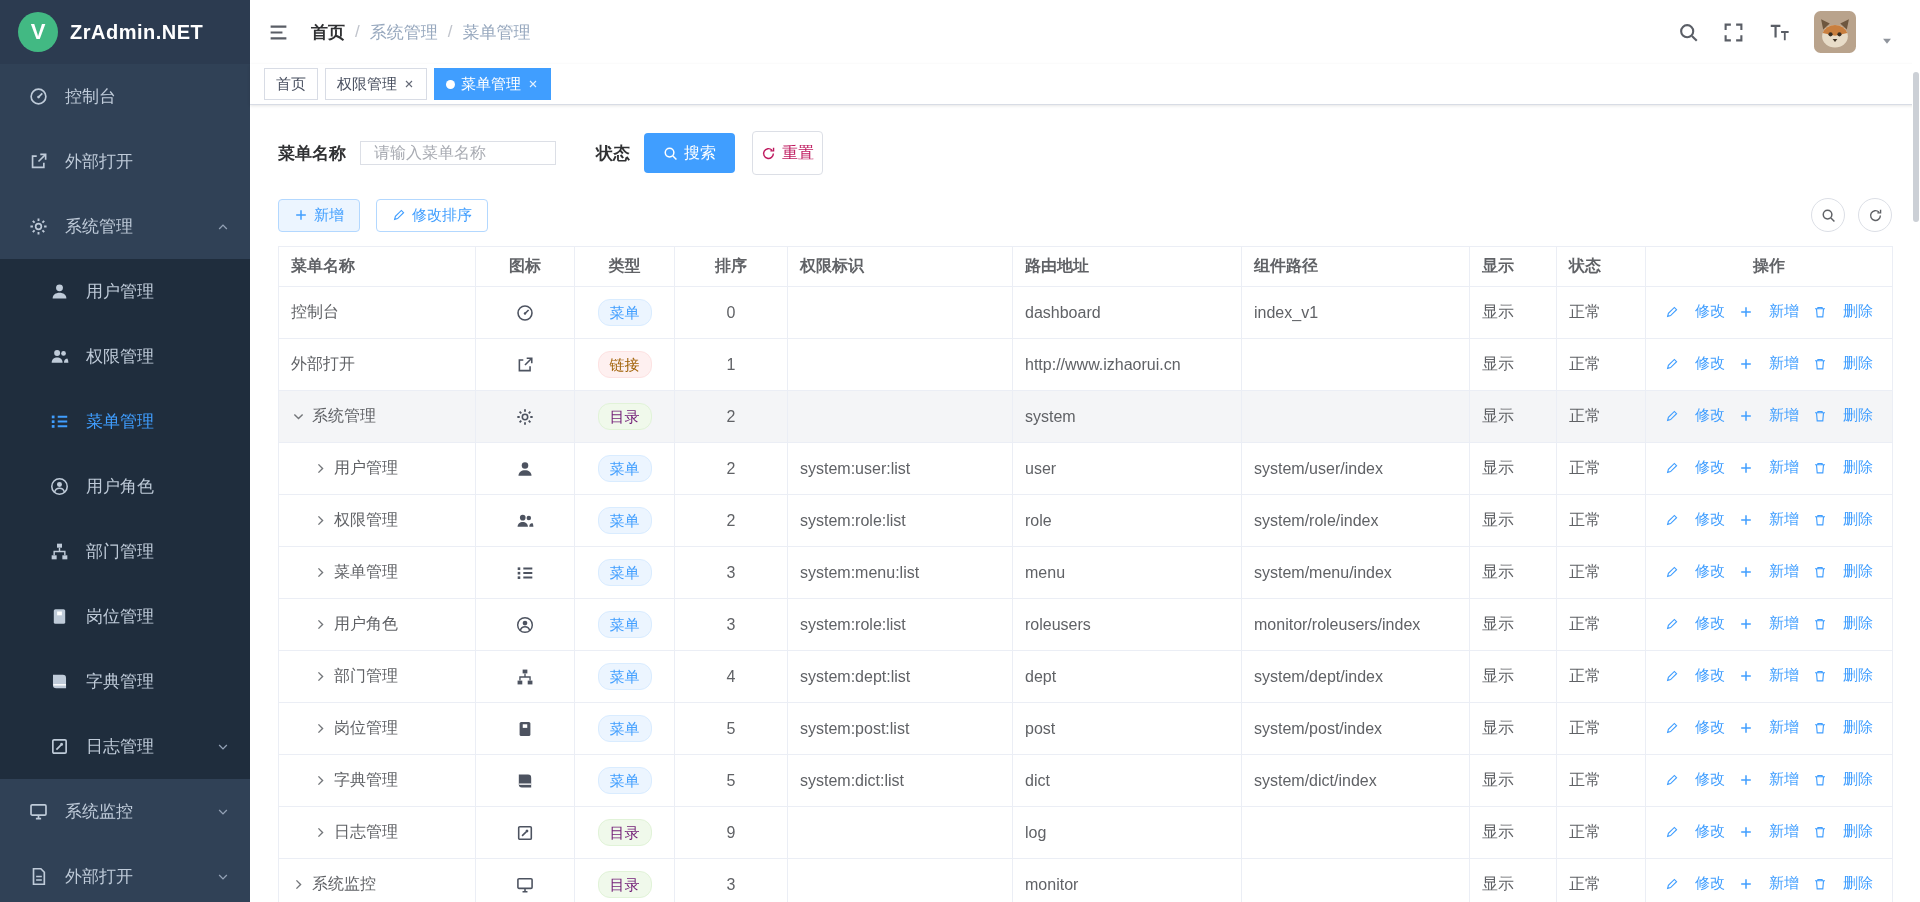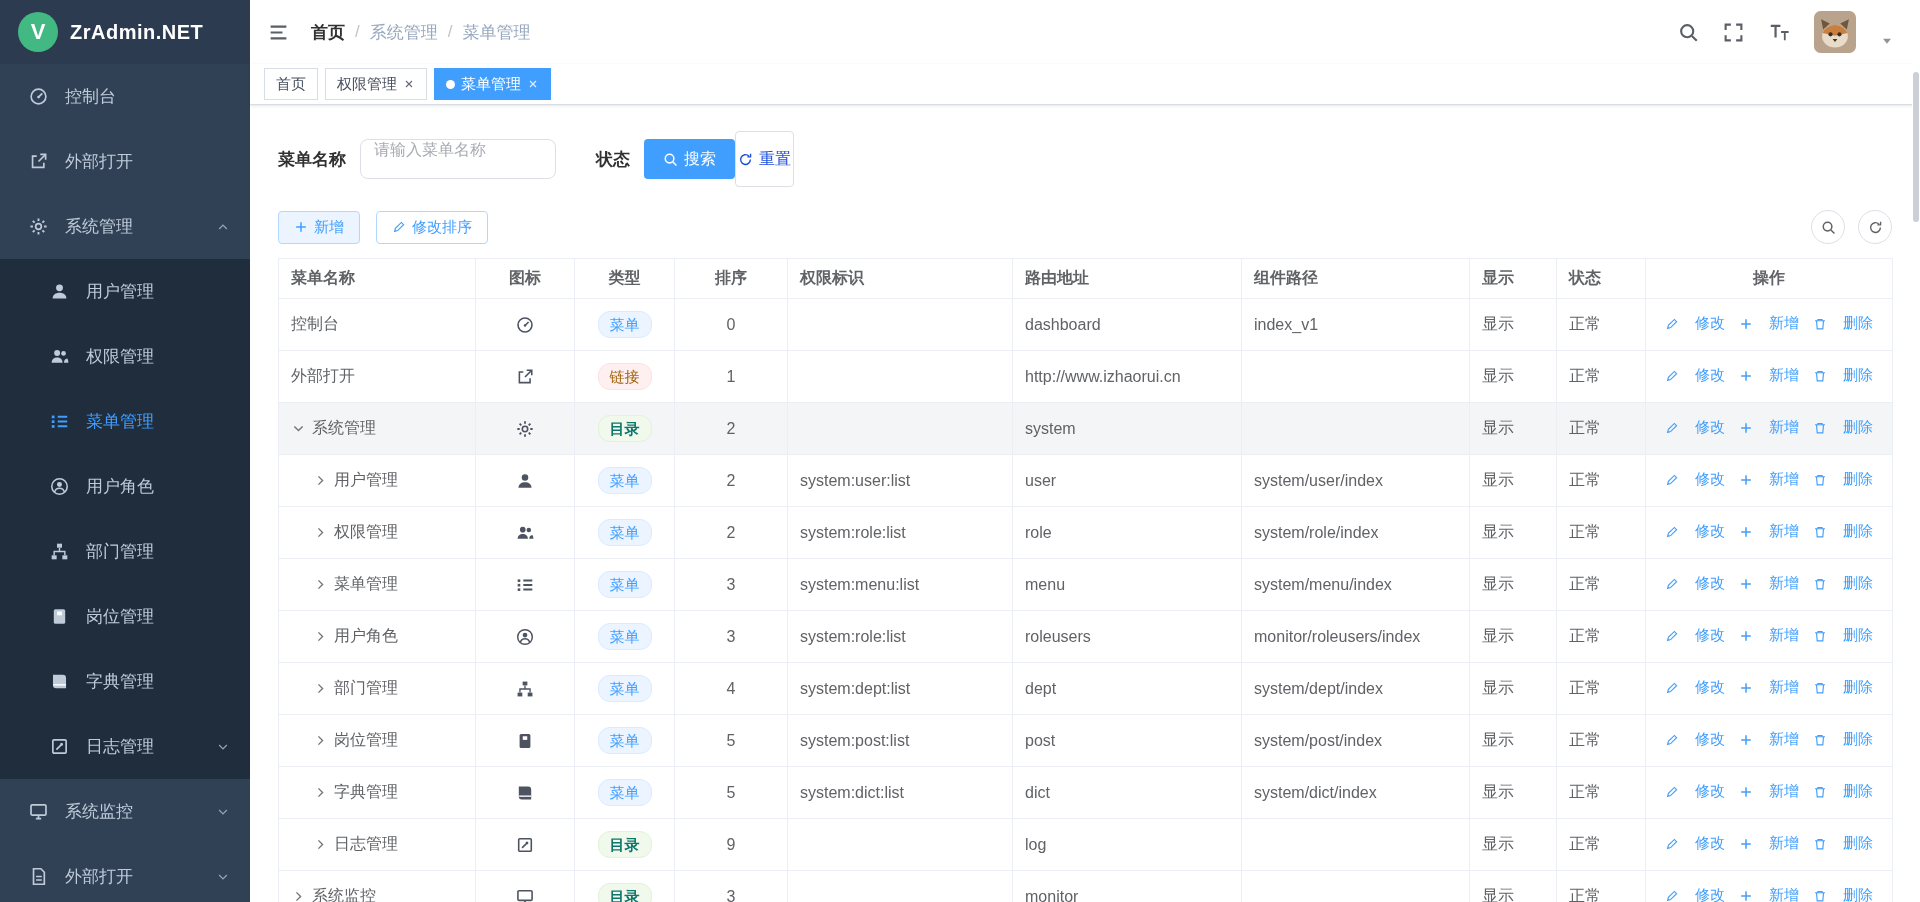--- a/index.html
+++ b/index.html
@@ -40,48 +40,48 @@
   .tag-item { height:32px; display:inline-flex; align-items:center; gap:6px; padding:0 11px;
     border:1px solid #d8dce5; background:#fff; color:#495060; font-size:15px; cursor:pointer; }
   .tag-item.active { background:#409eff; border-color:#409eff; color:#fff; }
   .tag-item .dot { width:9px; height:9px; border-radius:50%; background:#fff; }
   .tag-close { display:flex; opacity:.85; }
 
   .content { flex:1; padding:26px 28px 0 28px; overflow:hidden; }
 
   .filter-row { display:flex; align-items:center; margin-bottom:23px; }
   .filter-label { font-size:17px; font-weight:bold; color:#303133; margin-right:14px; white-space:nowrap; }
-  .input { width:196px; height:40px; border:1px solid #dcdfe6; border-radius:8px; background:#fff;
-    display:flex; padding:0 13px; font-size:16px; color:#606266; margin-right:40px; cursor:text; }
+  .input { width:196px; height:24px; border:1px solid #dcdfe6; border-radius:0; background:#fff;
+    display:flex; align-items:center; padding:0 13px; font-size:16px; color:#606266; margin-right:40px; cursor:text; }
   .input .placeholder { color:#a8abb2; }
   .select { width:234px; margin-right:15px; cursor:pointer; }
   .sel-caret { margin-left:auto; color:#a8abb2; display:flex; }
   .btn { display:inline-flex; align-items:center; justify-content:center; gap:6px; border-radius:4px;
     cursor:pointer; white-space:nowrap; border:1px solid transparent; }
-  .btn-primary { height:40px; padding:0 18px; font-size:16px; background:#409eff; color:#fff; }
-  .btn-default { height:56px; padding:0 2px; font-size:16px; background:#fff; border-color:#dcdfe6; color:#1d4ed8; }
+  .btn-primary { height:40px; padding:0 18px; font-size:16px; background:#409eff; color:#fff; margin-right:17px; }
+  .btn-default { height:44px; padding:0 8px; font-size:16px; background:#fff; border-color:#dcdfe6; color:#be185d; }
 
   .toolbar-row { display:flex; align-items:center; margin-bottom:14px; }
   .btn-plain { height:33px; padding:0 15px; font-size:15px; background:#ecf5ff; border-color:#b3d8ff; color:#409eff; margin-right:16px; }
   .btn-plain2 { height:33px; padding:0 15px; font-size:15px; background:#fff; border-color:#b3d8ff; color:#409eff; }
   .toolbar-right { margin-left:auto; display:flex; gap:13px; }
   .circle-btn { width:34px; height:34px; border-radius:50%; border:1px solid #dcdfe6; background:#fff;
     color:#606266; display:flex; align-items:center; justify-content:center; cursor:pointer; }
 
   table { width:1614px; border-collapse:collapse; table-layout:fixed; font-size:16px; color:#606266; }
   th { height:40px; font-weight:bold; color:#606266; border:1px solid #ebeef5; padding:0 12px; background:#fff; }
   td { height:52px; border:1px solid #ebeef5; padding:0 12px; background:#fff; overflow:hidden; white-space:nowrap; }
   tr.hl td { background:#f4f5f7; }
   .al { text-align:left; } .ac { text-align:center; }
   .name-cell { display:flex; align-items:center; gap:6px; }
   .expander { display:flex; color:#73767a; cursor:pointer; flex-shrink:0; }
   .cell-icon { color:#4d5360; display:inline-flex; vertical-align:middle; }
   .tag { display:inline-block; font-size:15px; line-height:1; padding:5px 11px; border-radius:12px; border:1px solid; }
   .tag-blue { color:#409eff; background:#ecf5ff; border-color:#d9ecff; }
-  .tag-green { color:#0f766e; background:#f0f9eb; border-color:#e1f3d8;font-weight:bold; }
+  .tag-green { color:#701a75; background:#f0f9eb; border-color:#e1f3d8; }
   .tag-red { color:#a16207; background:#fef0f0; border-color:#fde2e2; }
   td.ops { text-align:center; }
   td.ops a { color:#409eff; display:inline-flex; align-items:center; gap:16px; margin:0 7px; font-size:15px; cursor:pointer; text-decoration:none; }
 
   .scrollbar { position:absolute; right:0; top:0; bottom:0; width:8px; background:#fff; }
   .scrollbar .thumb { position:absolute; right:1px; top:72px; width:6px; height:150px; background:#ccd0d6; border-radius:3px; }
 </style>
 </head>
 <body>
 

